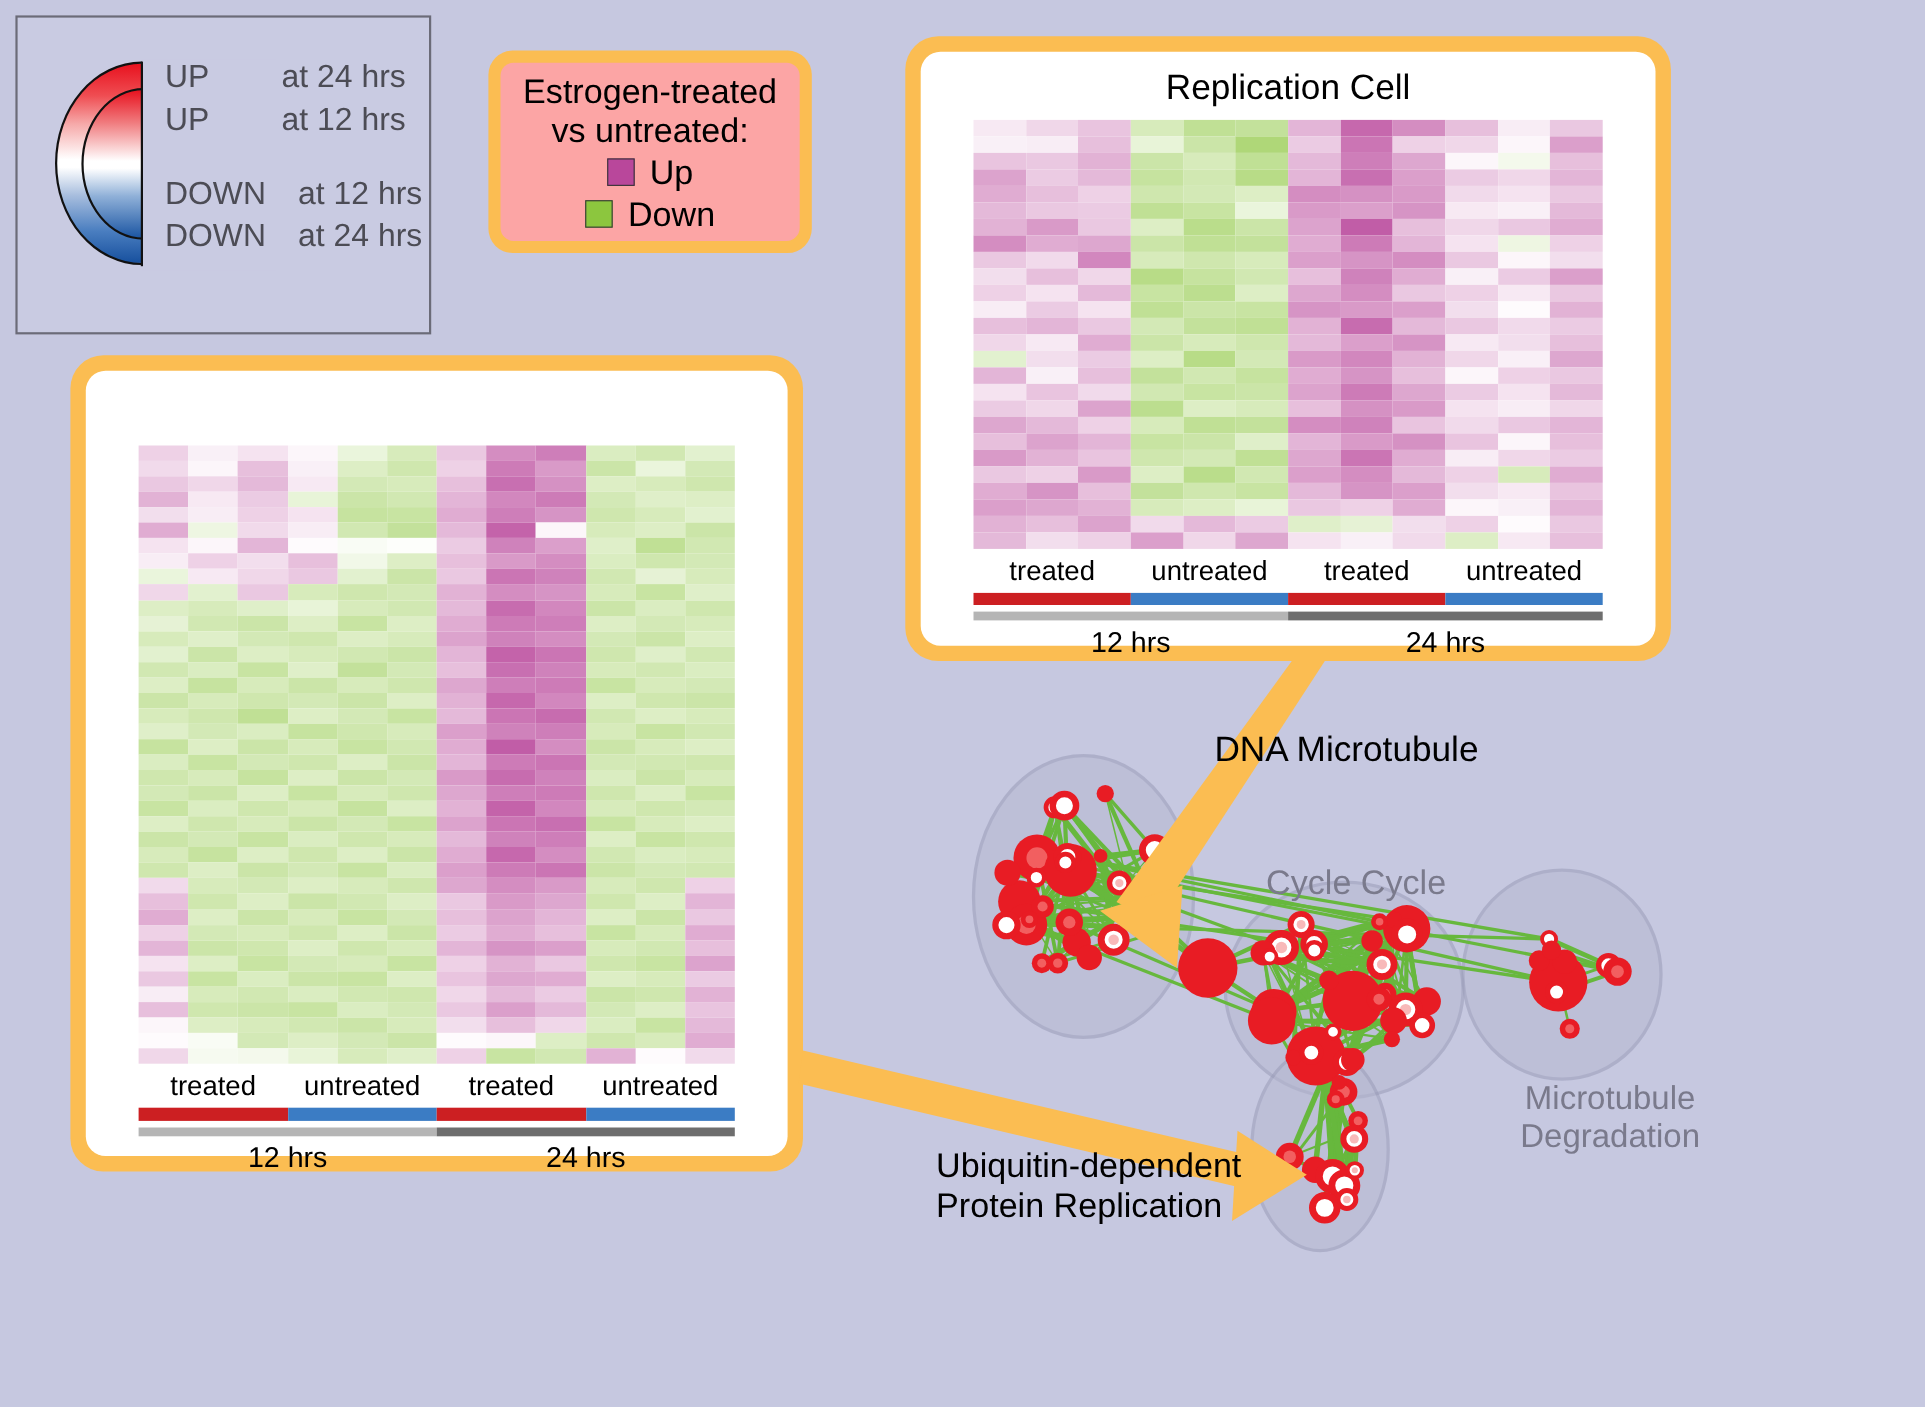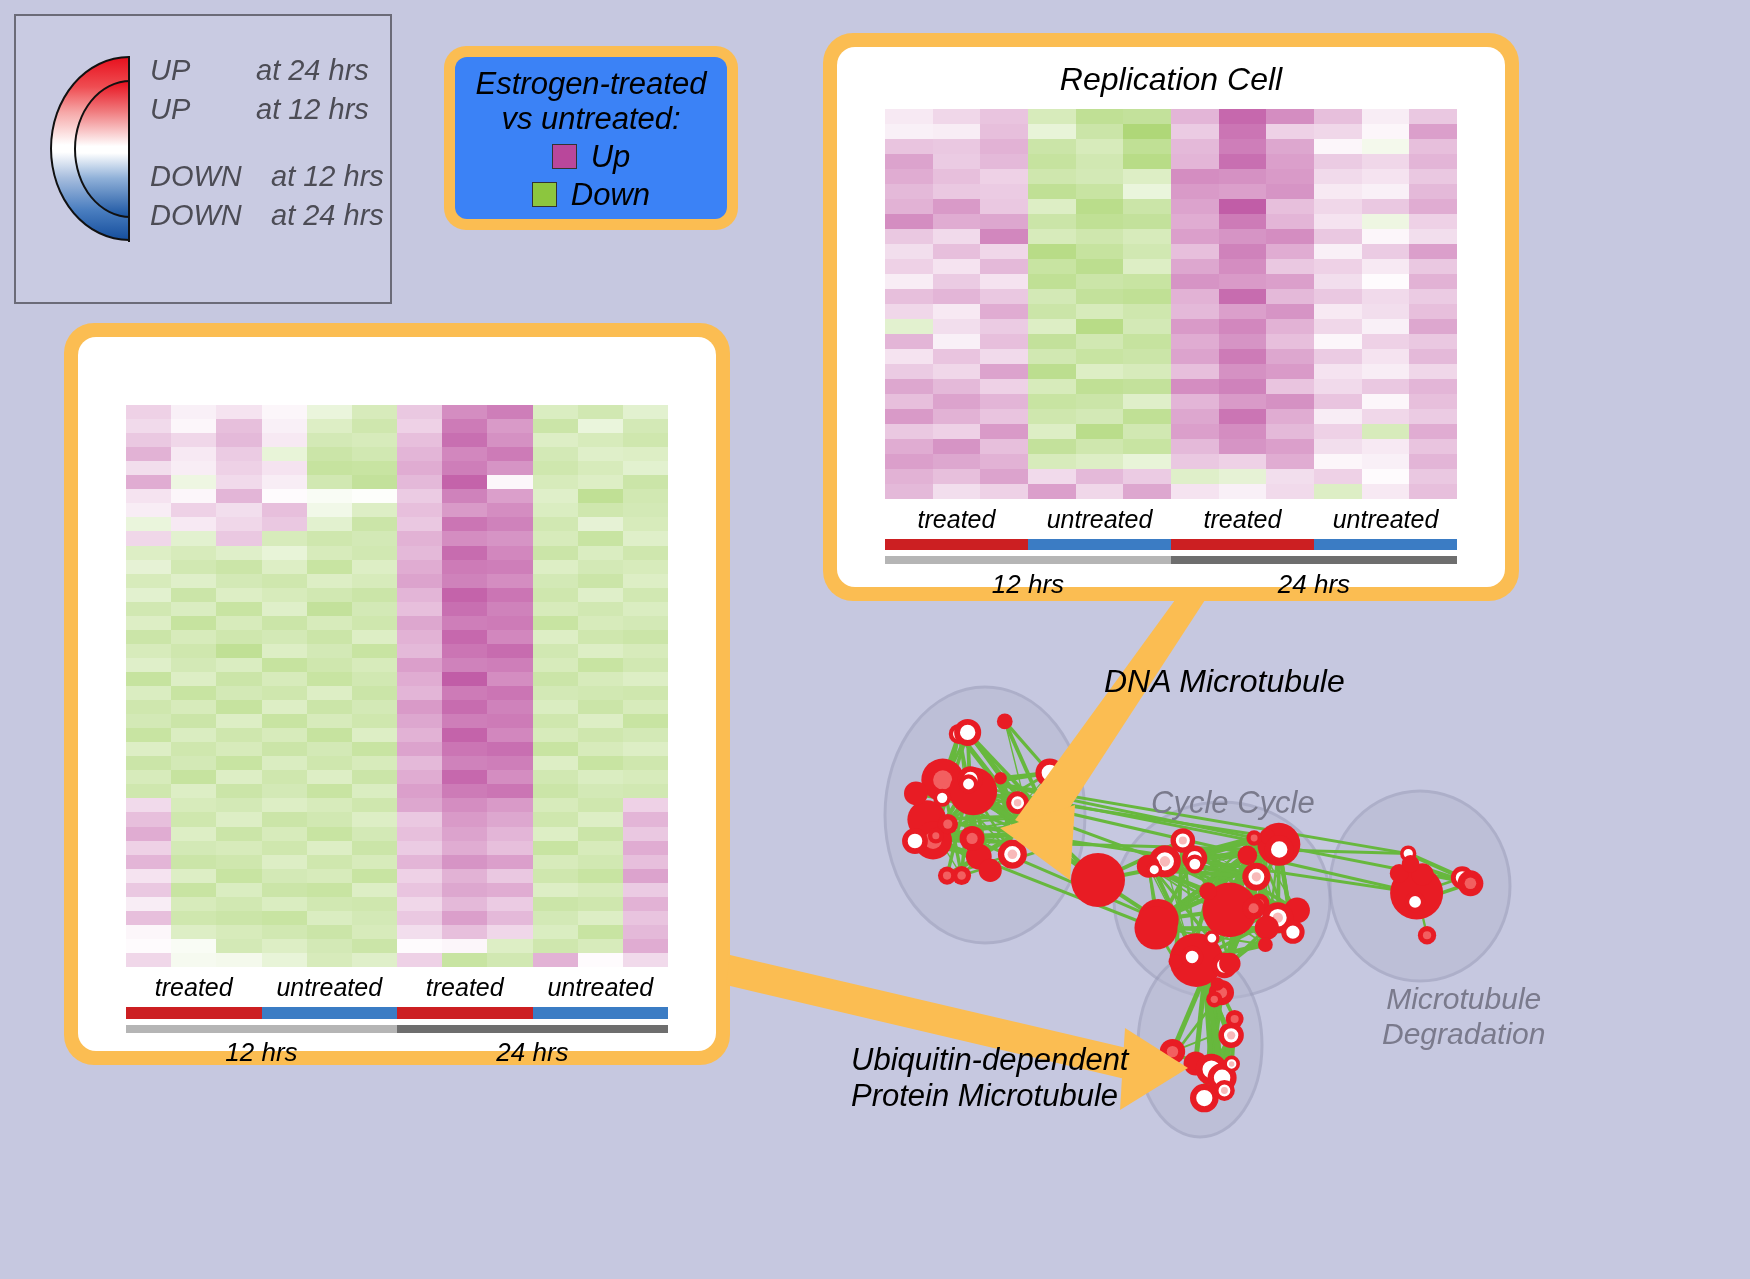--- a/index.html
+++ b/index.html
@@ -2,21 +2,21 @@
 <html><head>
 <meta charset="utf-8">
 <style>
   html,body{margin:0;padding:0;}
   body{
     width:1750px;height:1279px;
     background:#c6c8e0;
     font-family:"Liberation Sans", sans-serif;
     position:relative;overflow:hidden;
   }
-  .abs{position:absolute;font-style:italic;}
+  .abs{position:absolute;}
 
   
   #circle-legend{
     left:14px;top:14px;width:378px;height:290px;
     background:#c9cbe2;border:2px solid #6b6b78;box-sizing:border-box;
   }
   #circle-legend .circ-wrap{position:absolute;left:34px;top:26px;width:160px;height:212px;}
   .outer-ring{
     position:absolute;left:0;top:14px;width:158px;height:185px;border-radius:50%;
     background:linear-gradient(to bottom,#e8121f 0%,#ef4d52 16%,#f6a8a8 30%,#ffffff 48%,#ffffff 52%,#a8bede 66%,#4a7ec0 84%,#17509e 100%);
@@ -47,21 +47,21 @@
 
   
   #updown-legend{
     left:444px;top:46px;width:294px;height:184px;
     background:#fbb council;
   }
   #updown-legend{
     background:#fbbd52;border-radius:22px;padding:11px;box-sizing:border-box;
   }
   #updown-legend .inner{
-    background:#3b82f6;border-radius:12px;width:100%;height:100%;box-sizing:border-box;
+    background:#fca5a5;border-radius:12px;width:100%;height:100%;box-sizing:border-box;
     display:flex;flex-direction:column;align-items:center;justify-content:center;
     padding-top:4px;
   }
   #updown-legend .t1,#updown-legend .t2{font-size:31px;color:#000;line-height:1.12;}
   #updown-legend .sw-row{display:flex;align-items:center;gap:14px;margin-top:2px;}
   #updown-legend .sw{width:25px;height:25px;border:1px solid #333;box-sizing:border-box;}
   #updown-legend .sw-lbl{font-size:31px;color:#000;}
 
   
   .panel{background:#fbbd52;border-radius:30px;padding:14px;box-sizing:border-box;}
@@ -1350,13 +1350,13 @@
     <path d="M1075 805 L1070 880 L1000 828 Z" fill="#fbbd52"></path>
     <path d="M730 955 L1148 1053 L1142 1083 L726 985 Z" fill="#fbbd52"></path>
     <path d="M1125 1028 L1188 1068 L1120 1110 Z" fill="#fbbd52"></path>
   </svg>
 
 <div class="abs netlabel" style="left:1104px;top:663px;font-size:32px;color:#000;">DNA Microtubule</div>
 <div class="abs netlabel" style="left:1151px;top:785px;font-size:31px;color:#7a7a8c;">Cycle Cycle</div>
 <div class="abs netlabel" style="left:1382px;top:982px;font-size:30px;color:#7a7a8c;text-align:center;">Microtubule
 Degradation</div>
 <div class="abs netlabel" style="left:851px;top:1042px;font-size:31px;color:#000;">Ubiquitin-dependent
-Protein Microtubule</div>
+Protein Replication</div>
 
 </body></html>

